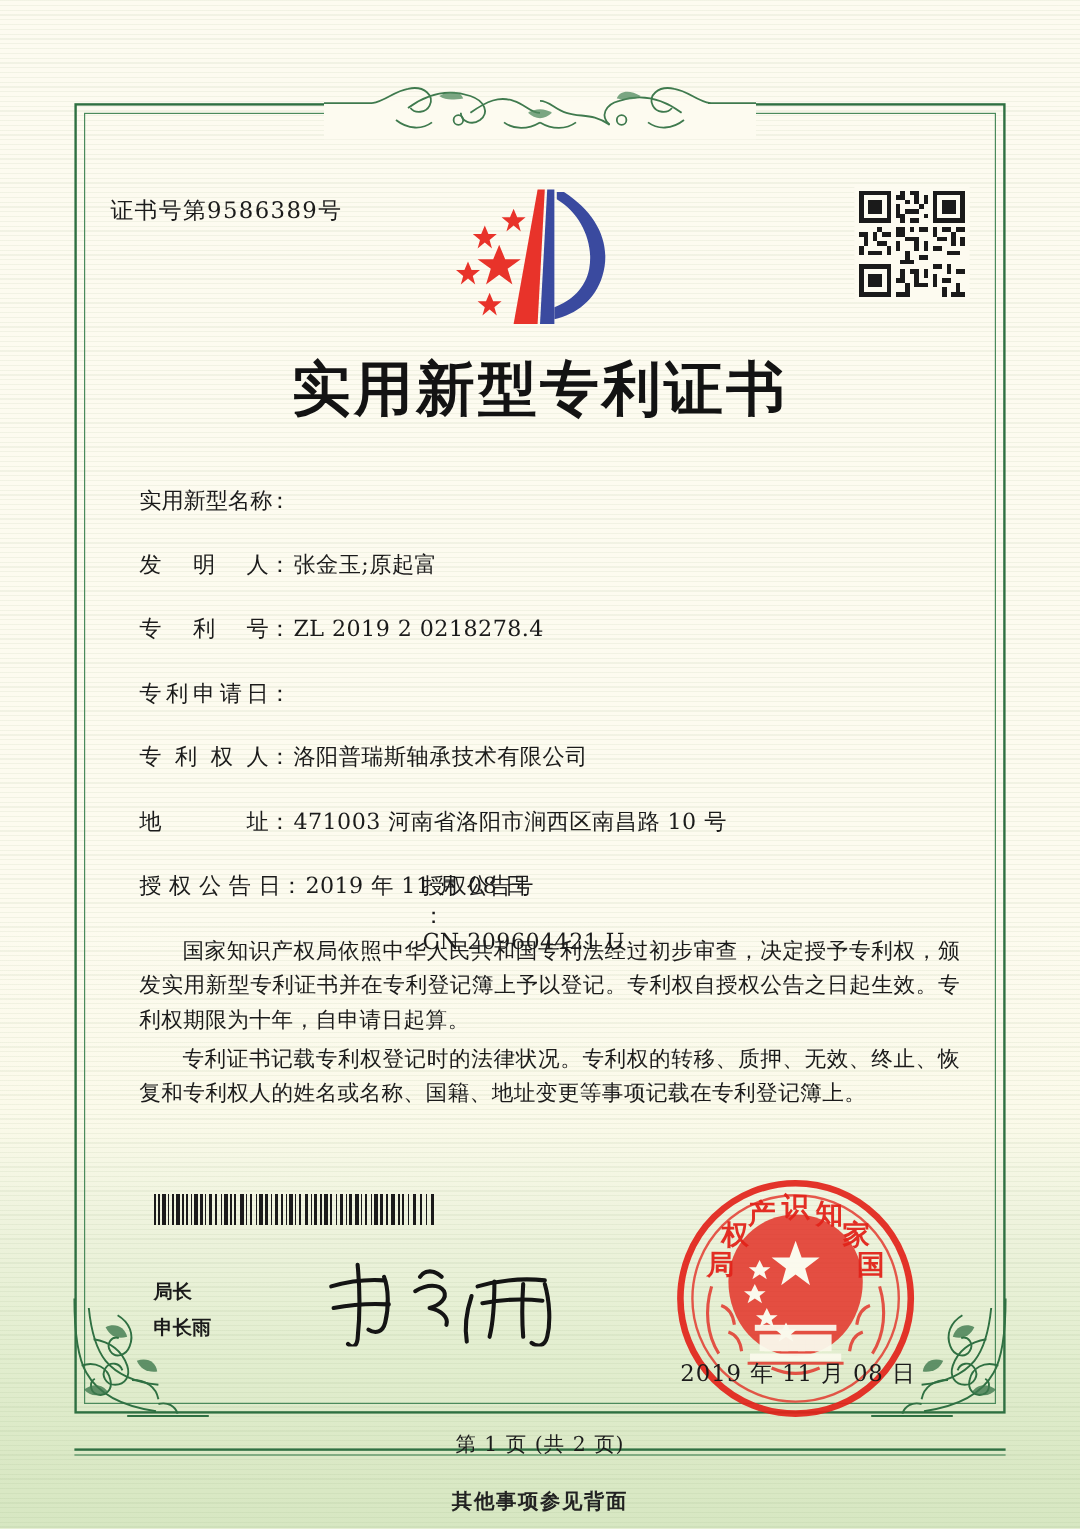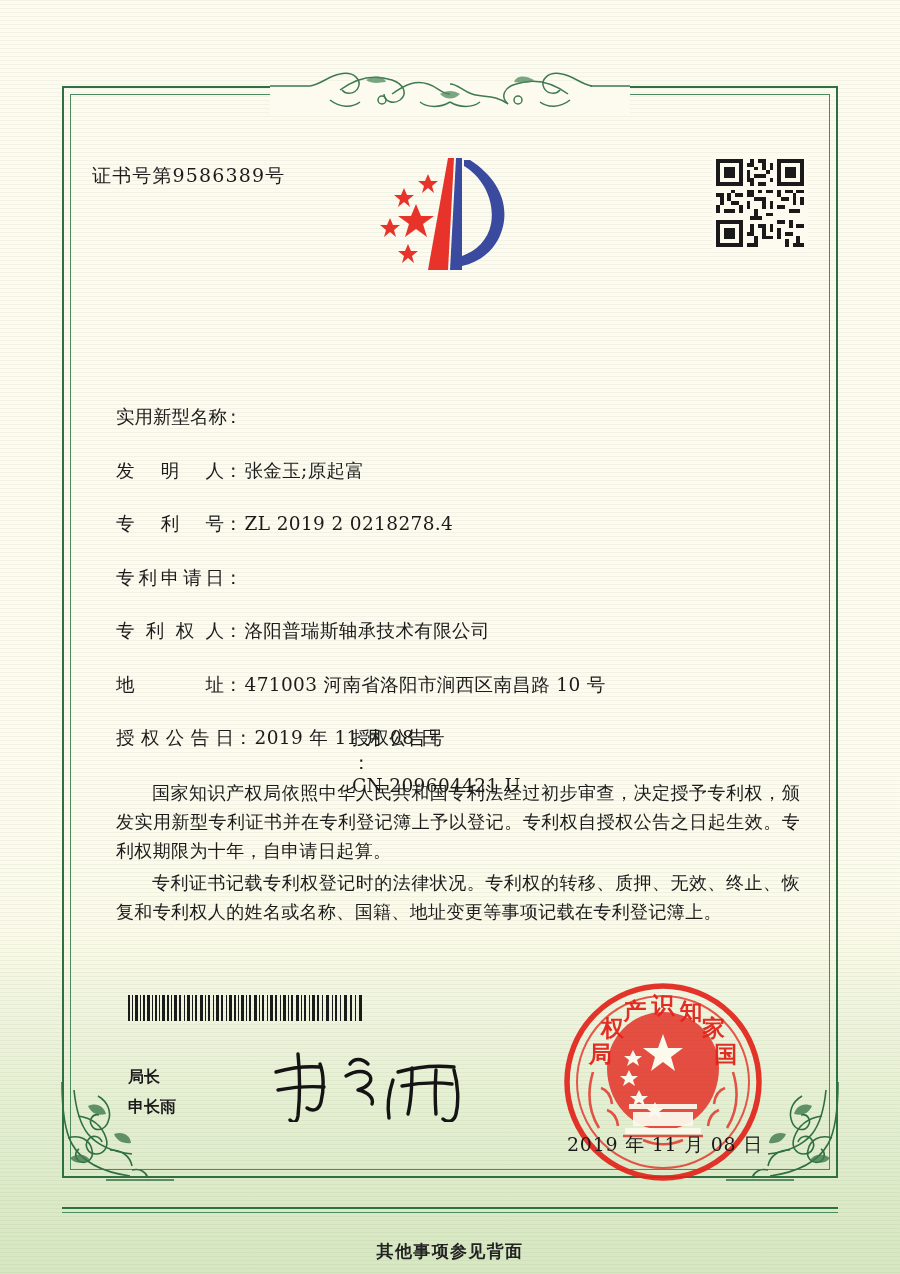--- a/index.html
+++ b/index.html
@@ -263,20 +263,21 @@
         <rect x="17" y="19" width="1" height="3"></rect>
       <rect x="19" y="20" width="2" height="1"></rect>
         <rect x="22" y="21" width="1" height="2"></rect>
       <rect x="19" y="22" width="1" height="2"></rect>
         <rect x="21" y="23" width="3" height="1"></rect>
       <rect x="9" y="6" width="1" height="1"></rect>
         <rect x="5" y="9" width="1" height="1"></rect>
     </g>
   </svg>
 
+  <div class="title">实用新型专利证书</div>
 
   <div class="fields">
 
     <div class="field">
       <span class="f-label">
           <span>实</span>
           <span>用</span>
           <span>新</span>
           <span>型</span>
           <span>名</span>
@@ -486,15 +487,16 @@
         <text transform="rotate(0) translate(0,-69)" x="0" y="0">识</text>
         <text transform="rotate(24) translate(0,-69) rotate(-24)" x="0" y="0">知</text>
         <text transform="rotate(48) translate(0,-68) rotate(-48)" x="0" y="0">家</text>
         <text transform="rotate(72) translate(0,-66) rotate(-72)" x="0" y="0">国</text>
       </g>
     </g>
   </svg>
 
   <div class="seal-date">2019 年 11 月 08 日</div>
 
+  <div class="page-no">第 1 页 (共 2 页)</div>
   <div class="back-note">其他事项参见背面</div>
 
 </div>
 
 </body></html>

